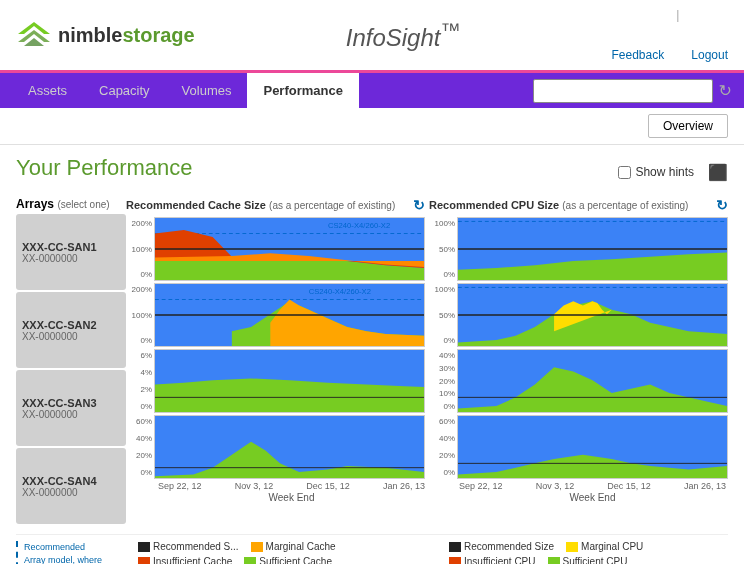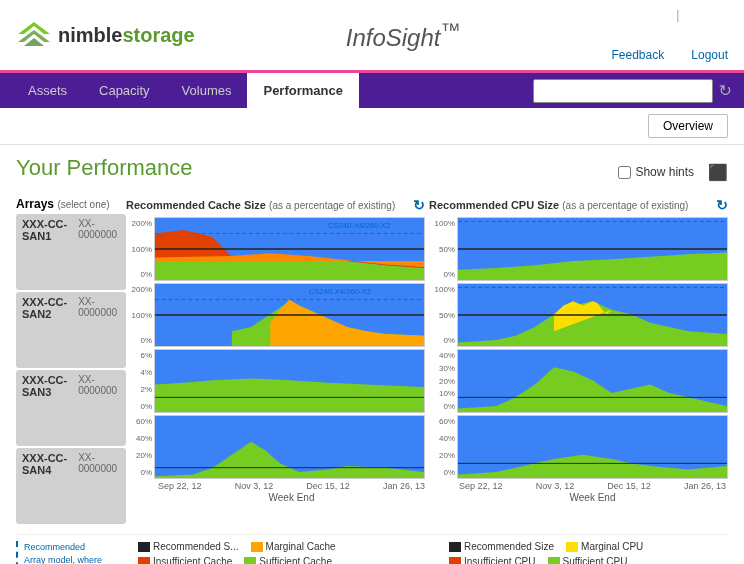--- a/index.html
+++ b/index.html
@@ -9,21 +9,21 @@
     .header { background: #fff; border-bottom: 3px solid #ec4899; padding: 8px 16px; display: flex; align-items: center; justify-content: space-between; }
     .logo { display: flex; align-items: center; gap: 6px; }
     .logo-text { font-size: 20px; }
     .logo-nimble { color: #333; font-weight: bold; }
     .logo-storage { color: #5b9a2e; font-weight: bold; }
     .header-right { display: flex; gap: 12px; font-size: 12px; color: #0066aa; }
     .header-right a { color: #0066aa; text-decoration: none; margin-top: 40px; }
     .header-divider { color: #aaa; }
 
     
-    .nav { background: #4c1d95; display: flex; align-items: center; padding: 0 12px; gap: 0; }
+    .nav { background: #6d28d9; display: flex; align-items: center; padding: 0 12px; gap: 0; }
     .nav-item { color: #ccc; padding: 10px 16px; cursor: pointer; font-size: 13px; }
     .nav-item.active { background: #fff; color: #333; font-weight: bold; }
     .nav-search { margin-left: auto; display: flex; align-items: center; gap: 6px; }
     .nav-search input { padding: 4px 8px; width: 180px; border: 1px solid #888; border-radius: 2px; background: #fff; font-size: 12px; }
     .refresh-icon { color: #aaa; font-size: 16px; cursor: pointer; }
 
     
     .toolbar { background: #fff; padding: 6px 16px; display: flex; justify-content: flex-end; border-bottom: 1px solid #e0e0e0; }
     .overview-btn { background: #fff; border: 1px solid #bbb; padding: 4px 14px; font-size: 12px; cursor: pointer; border-radius: 2px; }
 
@@ -31,21 +31,21 @@
     .main { background: #fff; padding: 10px 16px; }
     .page-title { font-size: 22px; color: #5b9a2e; font-weight: normal; margin-bottom: 8px; }
     .page-header { display: flex; justify-content: space-between; align-items: center; margin-bottom: 8px; }
     .show-hints { display: flex; align-items: center; gap: 4px; font-size: 12px; color: #333; }
     .show-hints input { margin: 0; }
     .export-icon { font-size: 16px; color: #555; cursor: pointer; margin-left: 8px; }
 
     
     .charts-area { display: flex; gap: 0; }
     .arrays-panel { width: 110px; flex-shrink: 0; }
-    .array-item { background: #d0d0d0; border-radius: 3px; padding: 4px 6px; margin-bottom: 2px; height: 76px; display: flex; justify-content: center; cursor: pointer; }
+    .array-item { background: #d0d0d0; border-radius: 3px; padding: 4px 6px; margin-bottom: 2px; height: 76px; display: flex; flex-direction: column; justify-content: center; cursor: pointer; }
     .array-name { font-size: 11px; font-weight: bold; color: #333; }
     .array-id { font-size: 10px; color: #666; }
 
     .charts-section { flex: 1; }
     .charts-row { display: flex; gap: 4px; }
     .chart-group { flex: 1; }
     .chart-header { font-size: 11px; color: #333; font-weight: bold; display: flex; justify-content: space-between; align-items: center; margin-bottom: 2px; }
     .chart-header span.sub { font-weight: normal; font-size: 10px; color: #666; }
     .refresh-chart { color: #0066aa; font-size: 14px; cursor: pointer; }
 

